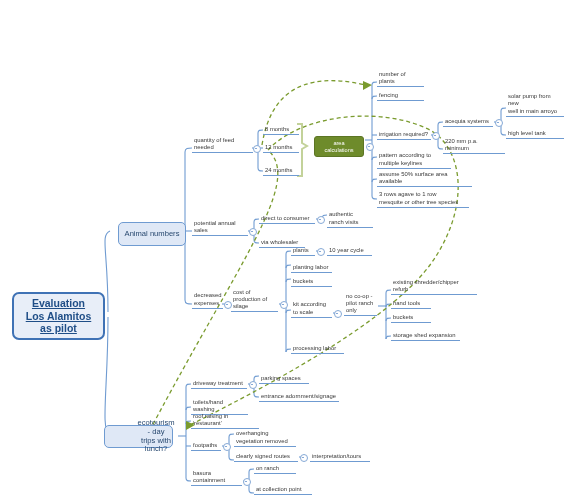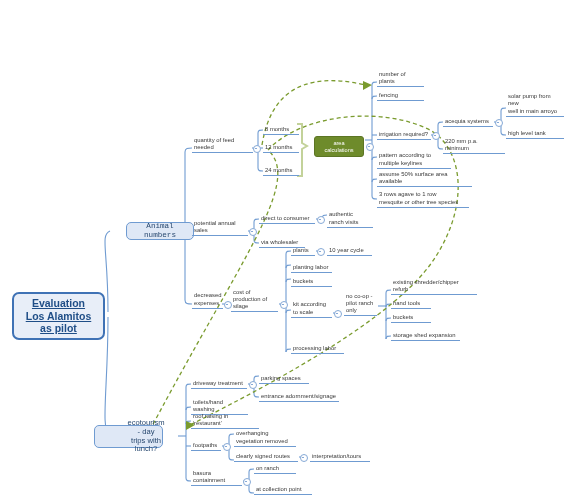--- a/index.html
+++ b/index.html
@@ -203,22 +203,22 @@
       <polygon points="363,81 372,85 363,90"></polygon>
       <polygon points="186,421 195,425 186,430"></polygon>
       <polygon points="145,426 154,430 146,436"></polygon>
     </g>
   </svg>
 
   <div class="node root" style="left:12px;top:292px;width:93px;height:48px;">Evaluation
 Los Alamitos
 as pilot</div>
 
-  <div class="node lvl1" style="left:126px;top:222px;width:68px;height:18px;font-family:Liberation Mono, monospace;">Animal numbers</div>
-  <div class="node lvl1" style="left:94px;top:425px;width:69px;height:23px;padding-left:40px;">ecotourism - day
+  <div class="node lvl1" style="left:118px;top:222px;width:68px;height:24px;">Animal numbers</div>
+  <div class="node lvl1" style="left:104px;top:425px;width:69px;height:23px;padding-left:40px;">ecotourism - day
 trips with lunch?</div>
 
   <div class="node leaf" style="left:192px;top:143px;width:61px;height:10px;">quantity of feed needed</div>
   <div class="toggle" style="left:253px;top:145px;"></div>
 
   <div class="node leaf" style="left:263px;top:125px;width:36px;height:10px;">8 months</div>
   <div class="node leaf" style="left:263px;top:143px;width:36px;height:10px;">12 months</div>
   <div class="node leaf" style="left:263px;top:166px;width:36px;height:10px;">24 months</div>
 
   <div class="node greenbox" style="left:314px;top:136px;width:50px;height:21px;">area

